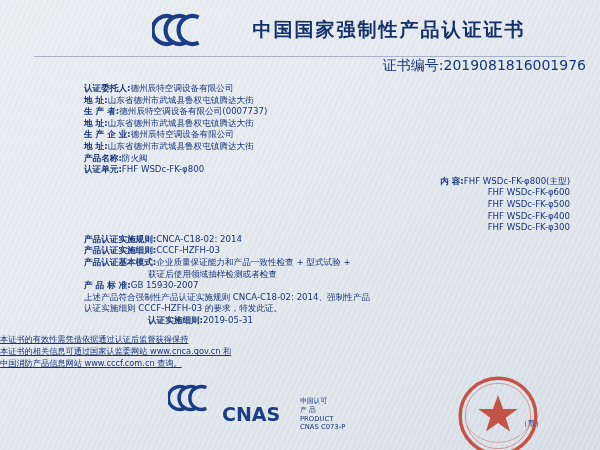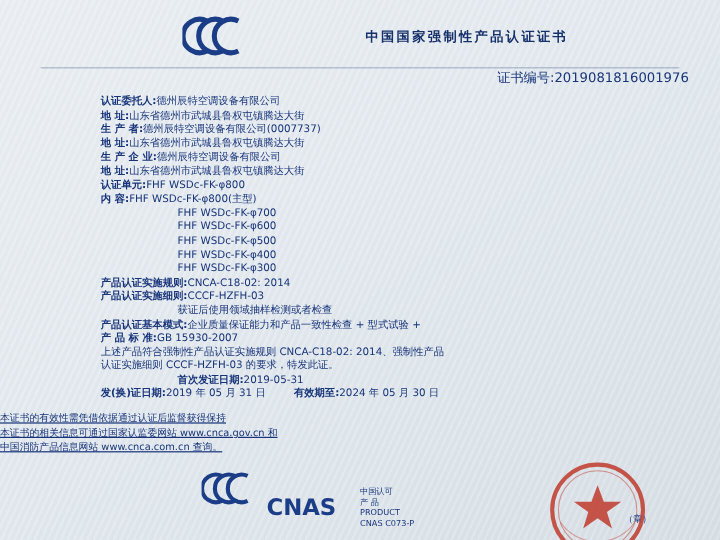--- a/index.html
+++ b/index.html
@@ -29,21 +29,21 @@
     padding:10px 0 2px 0;
   }
   .ccc-logo{
     width:56px;height:40px;margin-left:152px;margin-right:10px;
     position:relative;flex:none;
   }
   .ccc-logo svg{display:block}
   .titles{flex:1;padding-right:40px;text-align:center;}
   .t-cn{
     font-family:Liberation Serif, serif;
-    font-size:11px;color:#15306b;letter-spacing:2px;font-weight:bold;
+    font-size:19px;color:#15306b;letter-spacing:2px;font-weight:bold;
     white-space:nowrap;
   }
   .t-en{
     font-size:8.2px;color:#15306b;letter-spacing:.6px;margin-top:4px;
     white-space:nowrap;
   }
   .hr-top{
     height:1px;background:#5a6e9a;opacity:.45;margin:4px 34px 0 34px;
   }
 
@@ -54,26 +54,26 @@
     color:#17347a;
     font-family:"DejaVu Sans","Liberation Sans",sans-serif;
     font-size:8.6px;
     line-height:11.6px;
   }
   .row{white-space:nowrap;}
   .lbl{display:inline-block;}
   .lbl.b{font-weight:bold;}
   .ind{display:inline-block;width:64px;}
   .val{}
-  .modelrow{white-space:nowrap;}
+  .modelrow{white-space:nowrap;text-align:right;}
   .modelrow .pad{display:inline-block;width:64px;}
 
   .certno{
-    text-align:right;padding-right:26px;margin-top:-0px;margin-bottom:2px;
-    color:#17347a;font-size:11px;
+    text-align:right;padding-right:14px;margin-top:-0px;margin-bottom:2px;
+    color:#17347a;font-size:14px;
   }
 
   
   .notes{
     margin-top:7px;color:#17347a;
     font-size:8.2px;line-height:12px;text-decoration:underline;
   }
 
   
   .logostrip{
@@ -120,50 +120,45 @@
   <div class="certno">证书编号:2019081816001976</div>
 
   <div class="body">
 
     <div class="row"><span class="lbl b">认证委托人:</span><span class="val">德州辰特空调设备有限公司</span></div>
     <div class="row"><span class="lbl b">地      址:</span><span class="val">山东省德州市武城县鲁权屯镇腾达大街</span></div>
     <div class="row"><span class="lbl b">生 产 者:</span><span class="val">德州辰特空调设备有限公司(0007737)</span></div>
     <div class="row"><span class="lbl b">地      址:</span><span class="val">山东省德州市武城县鲁权屯镇腾达大街</span></div>
     <div class="row"><span class="lbl b">生 产 企 业:</span><span class="val">德州辰特空调设备有限公司</span></div>
     <div class="row"><span class="lbl b">地      址:</span><span class="val">山东省德州市武城县鲁权屯镇腾达大街</span></div>
+    <div class="row"><span class="lbl b">产品名称:</span><span class="val">防火阀</span></div>
     <div class="row"><span class="lbl b">认证单元:</span><span class="val">FHF WSDc-FK-φ800</span></div>
 
     <div class="modelrow"><span class="lbl b">内  容:</span><span class="val">FHF WSDc-FK-φ800(主型)</span></div>
-    <div class="modelrow"><span class="pad"></span><span>FHF WSDc-FK-φ700</span></div>
     <div class="modelrow"><span class="pad"></span><span>FHF WSDc-FK-φ600</span></div>
     <div class="modelrow"><span class="pad"></span><span>FHF WSDc-FK-φ500</span></div>
     <div class="modelrow"><span class="pad"></span><span>FHF WSDc-FK-φ400</span></div>
     <div class="modelrow"><span class="pad"></span><span>FHF WSDc-FK-φ300</span></div>
 
     <div class="row"><span class="lbl b">产品认证实施规则:</span><span class="val">CNCA-C18-02: 2014</span></div>
     <div class="row"><span class="lbl b">产品认证实施细则:</span><span class="val">CCCF-HZFH-03</span></div>
+    <div class="row"><span class="lbl b">产品认证基本模式:</span><span class="val">企业质量保证能力和产品一致性检查 + 型式试验 +</span></div>
     <div class="row"><span class="ind"></span><span class="val">获证后使用领域抽样检测或者检查</span></div>
-    <div class="row"><span class="lbl b">产品认证基本模式:</span><span class="val">企业质量保证能力和产品一致性检查 + 型式试验 +</span></div>
     <div class="row"><span class="lbl b">产 品 标 准:</span><span class="val">GB 15930-2007</span></div>
 
     <div class="row">上述产品符合强制性产品认证实施规则 CNCA-C18-02: 2014、强制性产品</div>
     <div class="row">认证实施细则 CCCF-HZFH-03 的要求，特发此证。</div>
 
-    <div class="row"><span class="ind"></span><span class="lbl b">首次发证日期:</span><span class="val">2019-05-31</span></div>
-    <div class="row">
-      <span class="lbl b">发(换)证日期:</span><span class="val">2019 年 05 月 31 日</span>
-      <span style="display:inline-block;width:18px"></span>
-      <span class="lbl b">有效期至:</span><span class="val">2024 年 05 月 30 日</span>
-    </div>
+    <div class="row"><span class="ind"></span><span class="lbl b">认证实施细则:</span><span class="val">2019-05-31</span></div>
   </div>
 
   <div class="notes">
     <div>本证书的有效性需凭借依据通过认证后监督获得保持</div>
     <div>本证书的相关信息可通过国家认监委网站 www.cnca.gov.cn 和</div>
-    <div>中国消防产品信息网站 www.cnca.com.cn 查询。</div>
+    <div>中国消防产品信息网站 www.cccf.com.cn 查询。</div>
   </div>
 
   <div class="logostrip">
     <div class="ccc-small">
       <svg viewBox="0 0 120 86" width="46" height="34" aria-hidden="true">
         <g fill="none" stroke="#1b3c86" stroke-width="9">
           <path d="M44 16 A30 30 0 1 0 44 70"></path>
           <path d="M72 16 A30 30 0 1 0 72 70"></path>
           <path d="M100 16 A30 30 0 1 0 100 70"></path>
         </g>

